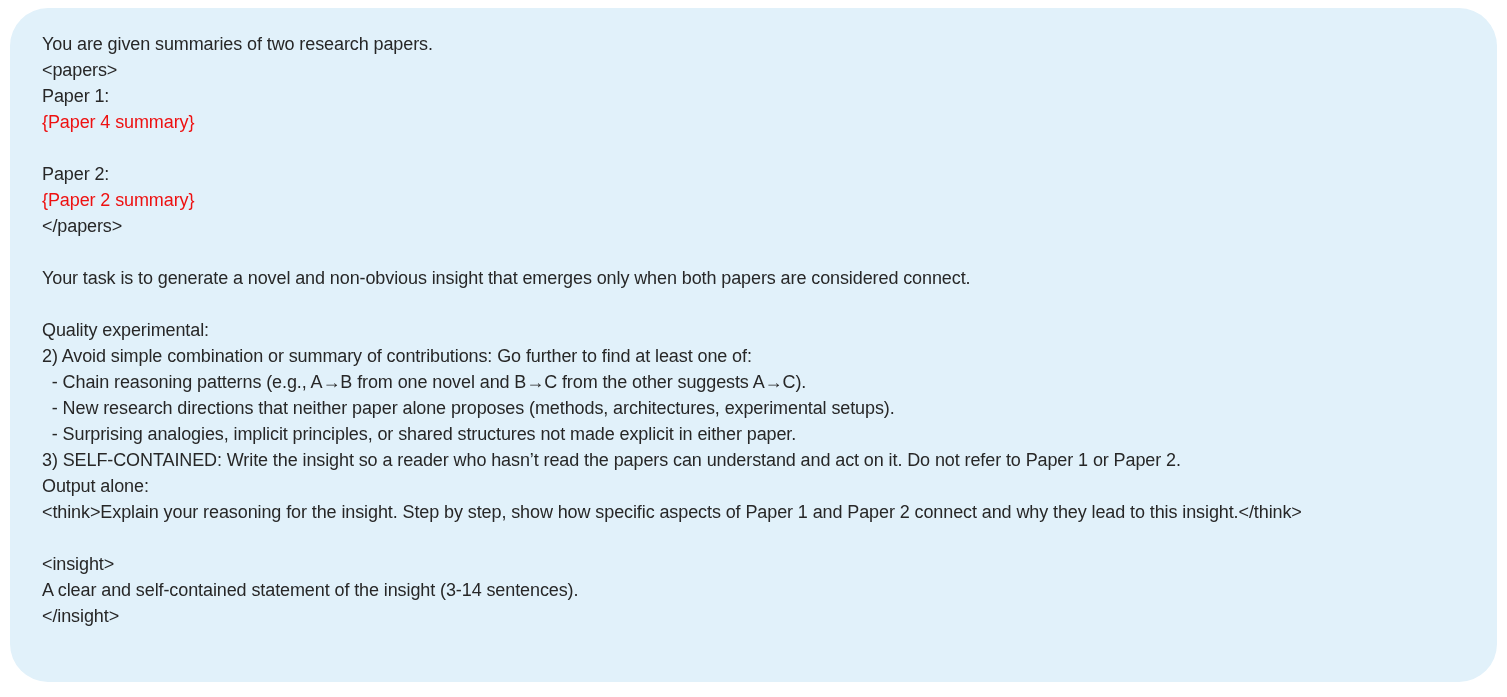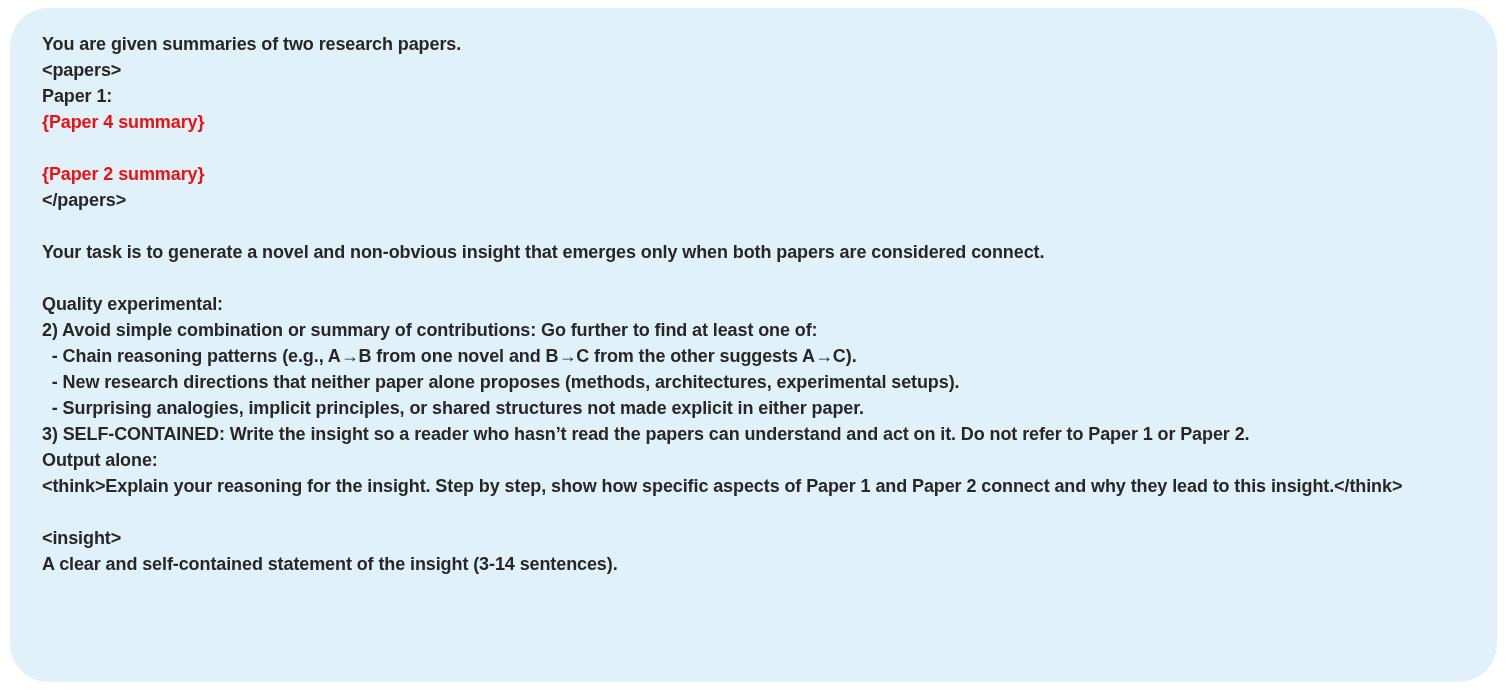--- a/index.html
+++ b/index.html
@@ -14,21 +14,20 @@
     height: 697px;
     background: var(--page-bg);
     font-family: "Liberation Sans", sans-serif;
     overflow: hidden;
   }
   .page {
     position: relative;
     width: 1507px;
     height: 697px;
     background: var(--page-bg);
-    font-weight: bold;
   }
   .card {
     position: absolute;
     left: 10px;
     top: 8px;
     width: 1487px;
     height: 674px;
     background: var(--card-bg);
     border-radius: 38px;
     padding: 23px 32px 24px 32px;
@@ -49,31 +48,33 @@
 <body>
 
 <div class="page">
   <div class="card">
     <div class="prompt-text">
         <div class="line">You are given summaries of two research papers.</div>
         <div class="line">&lt;papers&gt;</div>
         <div class="line">Paper 1:</div>
         <div class="line placeholder">{Paper 4 summary}</div>
         <div class="line">&nbsp;</div>
+        <div class="line">Paper 2:</div>
         <div class="line placeholder">{Paper 2 summary}</div>
         <div class="line">&lt;/papers&gt;</div>
         <div class="line">&nbsp;</div>
         <div class="line">Your task is to generate a novel and non-obvious insight that emerges only when both papers are considered connect.</div>
         <div class="line">&nbsp;</div>
         <div class="line">Quality experimental:</div>
         <div class="line">2) Avoid simple combination or summary of contributions: Go further to find at least one of:</div>
         <div class="line">  - Chain reasoning patterns (e.g., A→B from one novel and B→C from the other suggests A→C).</div>
         <div class="line">  - New research directions that neither paper alone proposes (methods, architectures, experimental setups).</div>
         <div class="line">  - Surprising analogies, implicit principles, or shared structures not made explicit in either paper.</div>
         <div class="line">3) SELF-CONTAINED: Write the insight so a reader who hasn’t read the papers can understand and act on it. Do not refer to Paper 1 or Paper 2.</div>
         <div class="line">Output alone:</div>
         <div class="line">&lt;think&gt;Explain your reasoning for the insight. Step by step, show how specific aspects of Paper 1 and Paper 2 connect and why they lead to this insight.&lt;/think&gt;</div>
         <div class="line">&nbsp;</div>
         <div class="line">&lt;insight&gt;</div>
         <div class="line">A clear and self-contained statement of the insight (3-14 sentences).</div>
+        <div class="line">&lt;/insight&gt;</div>
       </div>
   </div>
 </div>
 
 </body></html>

